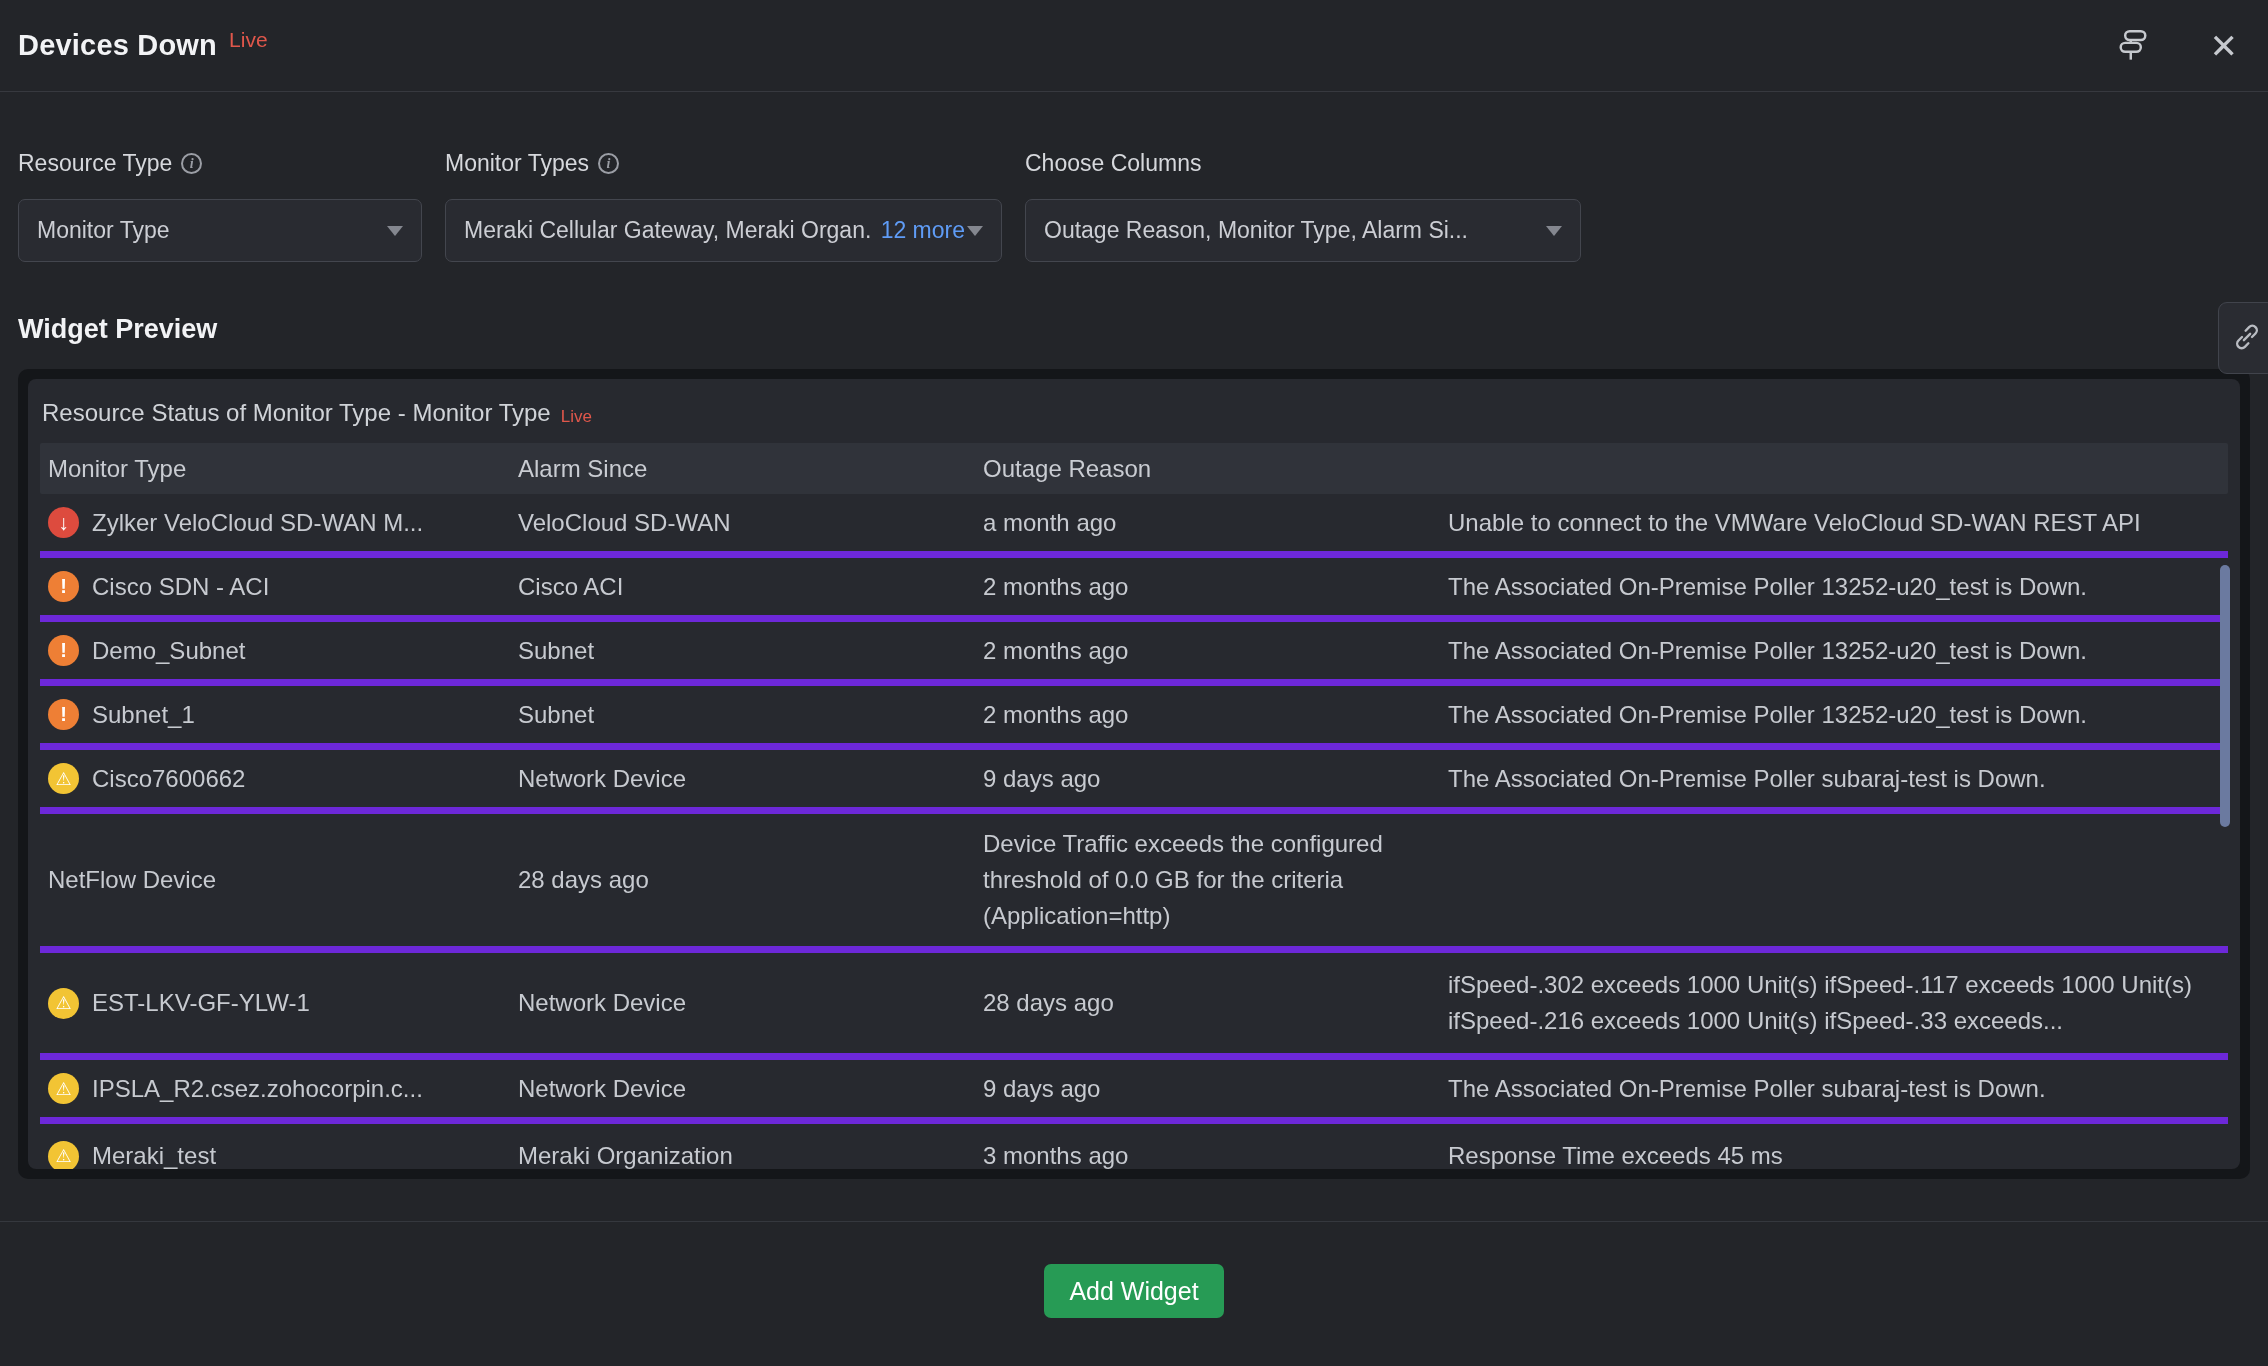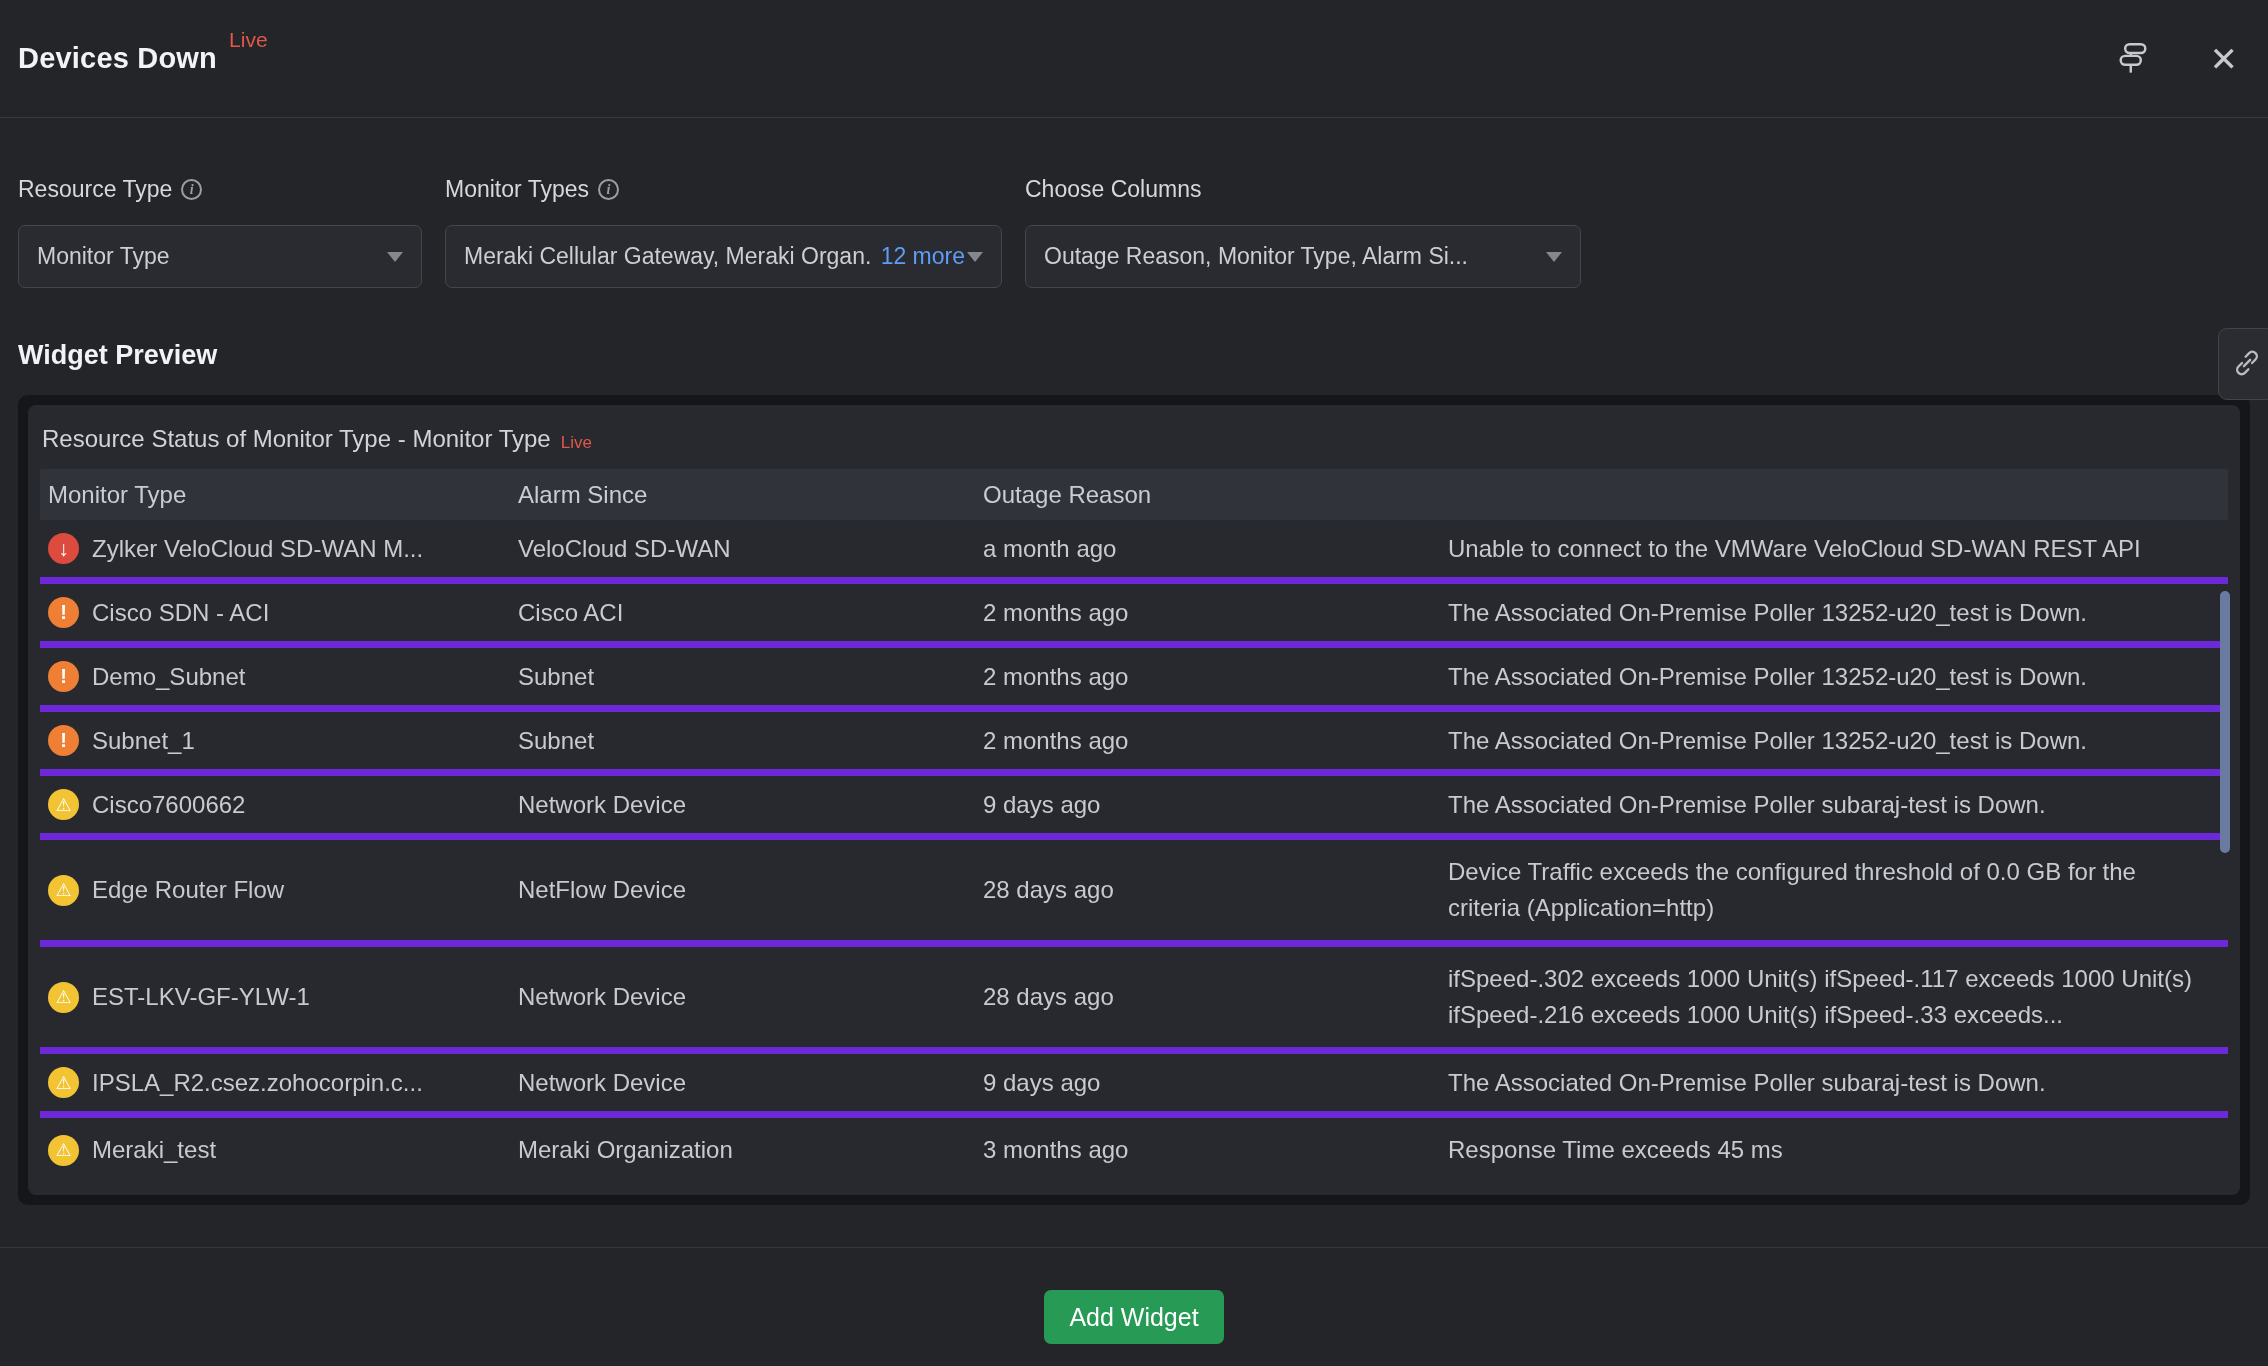--- a/index.html
+++ b/index.html
@@ -7,21 +7,21 @@
   body {
     background:#232529;
     font-family:"Liberation Sans","DejaVu Sans",sans-serif;
     color:#cdd0d6;
     overflow:hidden;
     position:relative;
   }
 
   
   .modal-header{
-    height:118px;
+    height:92px;
     display:flex; align-items:center;
     padding:0 30px 0 18px;
     border-bottom:1px solid #37393f;
   }
   .modal-title{ font-size:29px; font-weight:700; color:#f2f3f5; letter-spacing:.2px; }
   .live-badge{ color:#e0574b; font-size:21px; margin-left:12px; align-self:flex-start; margin-top:28px; }
   .header-actions{ margin-left:auto; display:flex; align-items:center; gap:58px; }
   .icon-btn{ background:none; border:none; cursor:pointer; display:flex; align-items:center; justify-content:center; }
   .close-glyph{ font-size:34px; color:#c6c9ce; line-height:1; }
 
@@ -241,24 +241,20 @@
           <div class="cell name-cell">
             <span class="status-dot st-trouble"></span>
             <span>Cisco7600662</span>
           </div>
           <div class="cell">Network Device</div>
           <div class="cell">9 days ago</div>
           <div class="cell">The Associated On-Premise Poller subaraj-test is Down.</div>
         </div>
 
         <div class="trow tall">
-          <div class="cell name-cell">
-            <span class="status-dot st-trouble"></span>
-            <span>Edge Router Flow</span>
-          </div>
           <div class="cell">NetFlow Device</div>
           <div class="cell">28 days ago</div>
           <div class="cell wrap">Device Traffic exceeds the configured threshold of 0.0 GB for the criteria (Application=http)</div>
         </div>
 
         <div class="trow tall">
           <div class="cell name-cell">
             <span class="status-dot st-trouble"></span>
             <span>EST-LKV-GF-YLW-1</span>
           </div>

